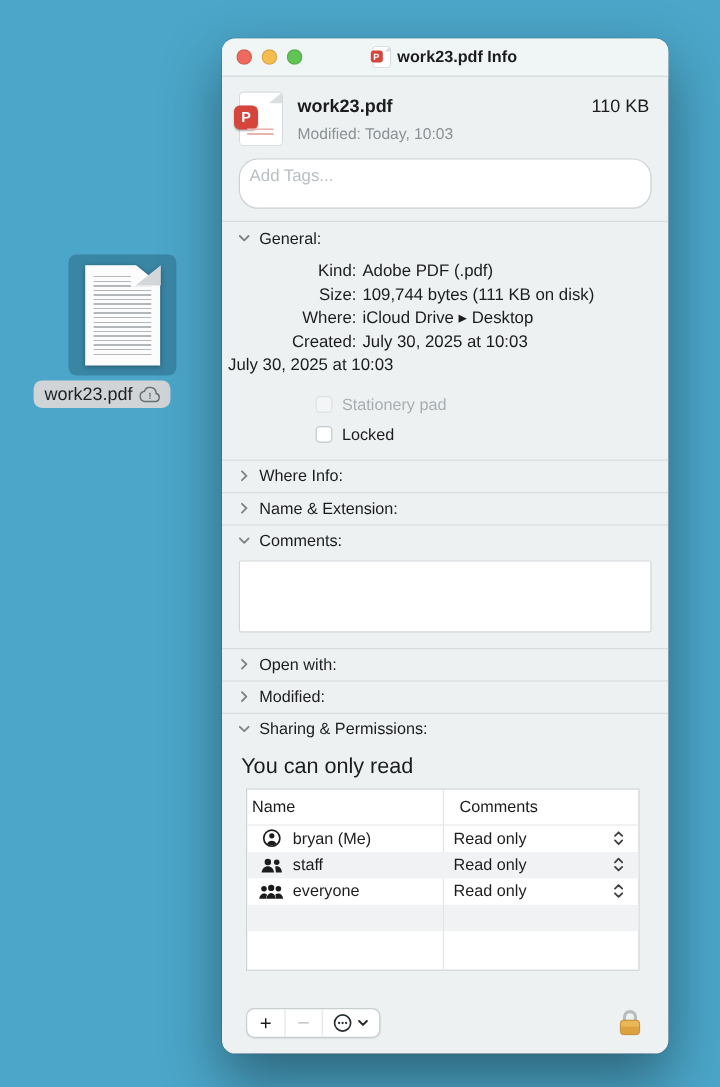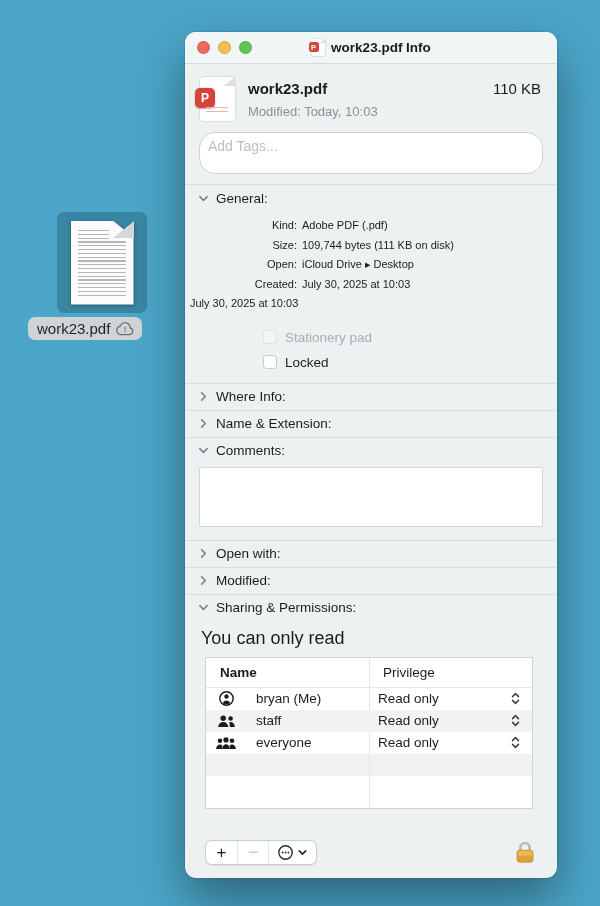--- a/index.html
+++ b/index.html
@@ -73,21 +73,21 @@
     resize:none; font:14px "Liberation Sans", sans-serif; padding:5px 8px; color:#000000; outline:none; display:block;
   }
   .tags::placeholder { color:#b9bfc2; }
 
   .sec-head {
     flex:none; display:flex; align-items:center; gap:7px; padding-left:13px; height:27px;
     font-size:13.5px; border-top:1px solid #d9dde0;
   }
   .chev { flex:none; display:flex; color:#7d8386; }
 
-  .info { flex:none; padding:5px 0 2px; font-size:11px; }
+  .info { flex:none; padding:5px 0 2px; font-size:14px; }
   .info-row { display:flex; line-height:19.6px; }
   .info-label { width:112px; text-align:right; flex:none; }
   .info-value { margin-left:5px; }
 
   .cb-row { flex:none; display:flex; align-items:center; margin:0 0 10px 78px; gap:8px; font-size:13.5px; }
   .cb-row.first { margin-top:14px; }
   .cb-row.last { margin-bottom:13px; }
   .cb { width:14px; height:14px; background:#fff; border:1px solid #c2c7c9; border-radius:3.5px; flex:none; }
   .cb.disabled { border-color:#dde0e2; background:#f3f5f6; }
   .cb-label.disabled { color:#a8aeb1; }
@@ -95,25 +95,25 @@
   .comments-box { flex:none; margin:3px 14px 13px; height:60px; background:#fff; border:1px solid #d3d7d9; border-radius:2px; }
 
   .sharing-note { flex:none; font-size:18px; margin:7px 0 8px 16px; }
 
   .perm-table {
     flex:none; margin:0 24px 0 20px; height:152px; background:#fff;
     border:1px solid #ced3d5; position:relative; font-size:13.5px;
   }
   .col-div { position:absolute; left:163px; top:0; bottom:0; width:1px; background:#e3e6e7; }
   .pt-header { display:flex; height:30px; align-items:center; border-bottom:1px solid #e6e8e9; position:relative; z-index:1; }
-  .pt-header .c1 { width:163px; padding-left:14px;font-weight:bold; }
+  .pt-header .c1 { width:163px; padding-left:4px; }
   .pt-header .c2 { padding-left:14px; }
   .pt-row { display:flex; height:22px; align-items:center; position:relative; z-index:1; }
   .pt-row.alt { background:#f0f2f3; }
-  .pr-name { width:163px; display:flex; align-items:center; gap:19px; padding-left:9px; }
+  .pr-name { width:163px; display:flex; align-items:center; gap:7px; padding-left:9px; }
   .pr-icon { flex:none; display:flex; width:22px; justify-content:center; }
   .pr-priv { flex:1; display:flex; align-items:center; padding:0 12px 0 9px;gap:41px; }
   .stepper { margin-left:auto; display:flex; }
   .empty-stripe { height:22px; background:#f0f2f3; }
 
   .controls { margin-top:auto; flex:none; display:flex; align-items:center; padding:8px 20px 13px; }
   .btn-group {
     display:flex; align-items:stretch; height:25px; background:#fff;
     border:1px solid #c9ced0; border-radius:7px; overflow:hidden; box-shadow:0 .5px 1px rgba(0,0,0,.08);
   }
@@ -188,21 +188,21 @@
   <div class="info">
     <div class="info-row">
       <span class="info-label">Kind:</span>
       <span class="info-value">Adobe PDF (.pdf)</span>
     </div>
     <div class="info-row">
       <span class="info-label">Size:</span>
       <span class="info-value">109,744 bytes (111 KB on disk)</span>
     </div>
     <div class="info-row">
-      <span class="info-label">Open:</span>
+      <span class="info-label">Where:</span>
       <span class="info-value">iCloud Drive ▸ Desktop</span>
     </div>
     <div class="info-row">
       <span class="info-label">Created:</span>
       <span class="info-value">July 30, 2025 at 10:03</span>
     </div>
     <div class="info-row">
       <span class="info-value">July 30, 2025 at 10:03</span>
     </div>
   </div>
@@ -266,21 +266,21 @@
     </span>
     <span>Sharing &amp; Permissions:</span>
   </div>
 
   <div class="sharing-note">You can only read</div>
 
   <div class="perm-table">
     <div class="col-div"></div>
     <div class="pt-header">
       <span class="c1">Name</span>
-      <span class="c2">Privilege</span>
+      <span class="c2">Comments</span>
     </div>
 
     <div class="pt-row">
       <span class="pr-name">
         <span class="pr-icon">
           <svg width="17" height="17" viewBox="0 0 18 18">
               <circle cx="9" cy="9" r="7.1" fill="none" stroke="#1c1c1e" stroke-width="1.5"></circle>
               <circle cx="9" cy="6.9" r="2.3" fill="#1c1c1e"></circle>
               <path d="M4.9 13.8a4.5 4.5 0 0 1 8.2 0 7.1 7.1 0 0 1-8.2 0z" fill="#1c1c1e"></path>
             </svg>

